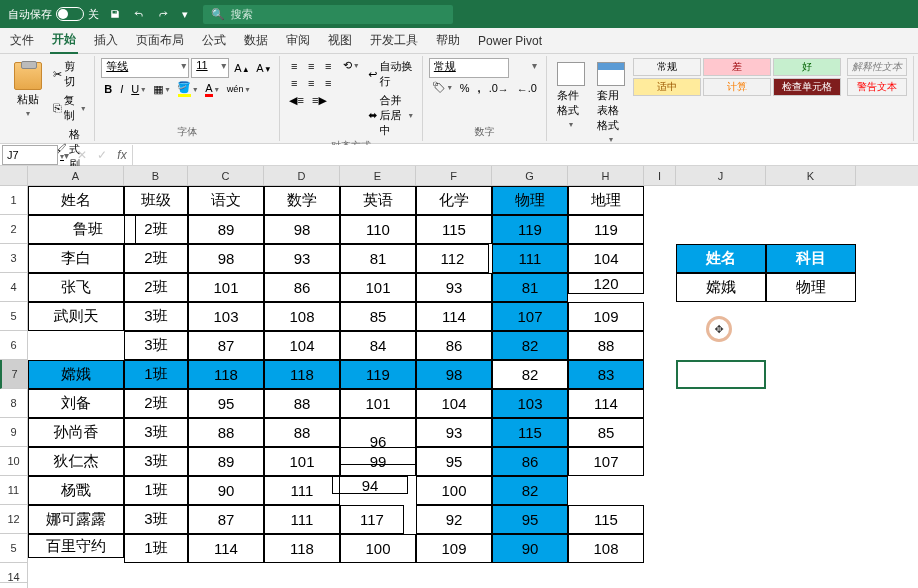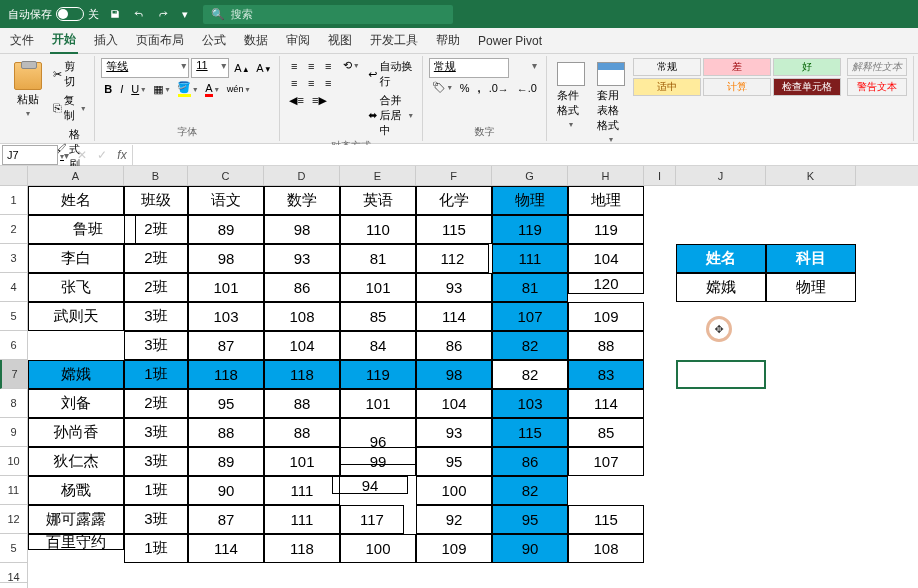--- a/index.html
+++ b/index.html
@@ -383,21 +383,21 @@
         <div class="cell brd" style="left: 388px; top: 290px; width: 76px; height: 29px;">100</div>
         <div class="cell brd blue" style="left: 464px; top: 290px; width: 76px; height: 29px;">82</div>
         <div class="cell brd" style="left: 0px; top: 319px; width: 96px; height: 29px;">娜可露露</div>
         <div class="cell brd" style="left: 96px; top: 319px; width: 64px; height: 29px;">3班</div>
         <div class="cell brd" style="left: 160px; top: 319px; width: 76px; height: 29px;">87</div>
         <div class="cell brd" style="left: 236px; top: 319px; width: 76px; height: 29px;">111</div>
         <div class="cell brd" style="left: 312px; top: 319px; width: 64px; height: 29px;">117</div>
         <div class="cell brd" style="left: 388px; top: 319px; width: 76px; height: 29px;">92</div>
         <div class="cell brd blue" style="left: 464px; top: 319px; width: 76px; height: 29px;">95</div>
         <div class="cell brd" style="left: 540px; top: 319px; width: 76px; height: 29px;">115</div>
-        <div class="cell brd" style="left: 0px; top: 348px; width: 96px; height: 16px; font-family: Liberation Serif, serif;">百里守约</div>
+        <div class="cell brd" style="left: 0px; top: 348px; width: 96px; height: 24px; font-family: Liberation Serif, serif;">百里守约</div>
         <div class="cell brd" style="left: 96px; top: 348px; width: 64px; height: 29px;">1班</div>
         <div class="cell brd" style="left: 160px; top: 348px; width: 76px; height: 29px;">114</div>
         <div class="cell brd" style="left: 236px; top: 348px; width: 76px; height: 29px;">118</div>
         <div class="cell brd" style="left: 312px; top: 348px; width: 76px; height: 29px;">100</div>
         <div class="cell brd" style="left: 388px; top: 348px; width: 76px; height: 29px;">109</div>
         <div class="cell brd blue" style="left: 464px; top: 348px; width: 76px; height: 29px;">90</div>
         <div class="cell brd" style="left: 540px; top: 348px; width: 76px; height: 29px;">108</div>
         <div class="cell brd blue" style="left: 648px; top: 58px; width: 90px; height: 29px; color: rgb(255, 255, 255); font-weight: bold;">姓名</div>
         <div class="cell brd blue" style="left: 738px; top: 58px; width: 90px; height: 29px; color: rgb(255, 255, 255); font-weight: bold;">科目</div>
         <div class="cell brd" style="left: 648px; top: 87px; width: 90px; height: 29px;">嫦娥</div>

